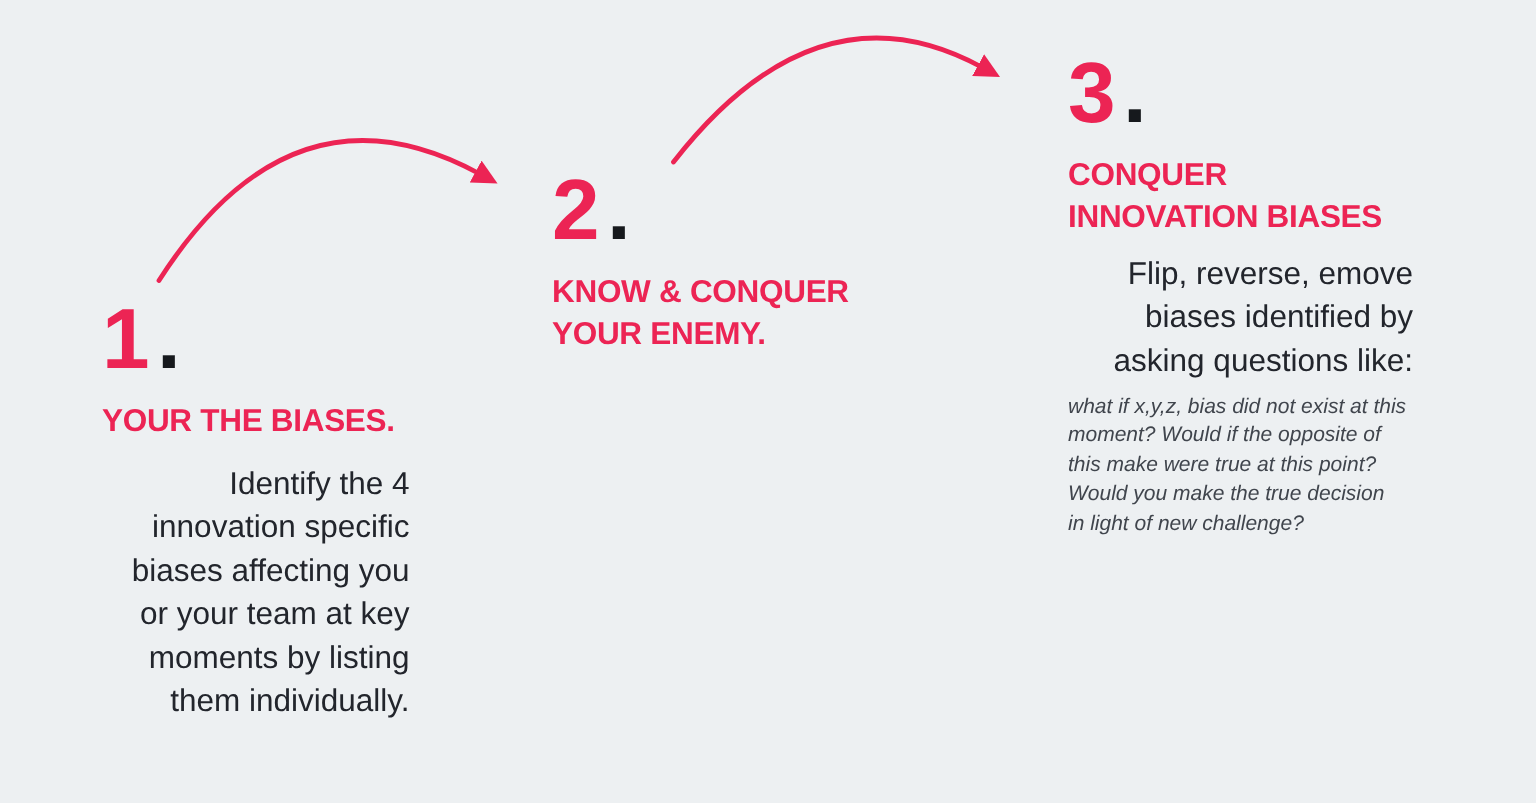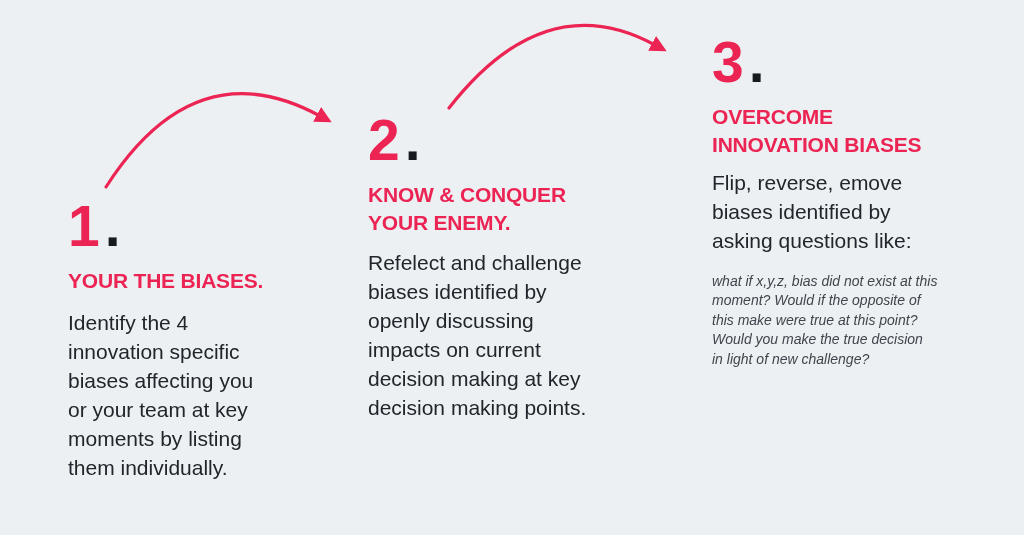--- a/index.html
+++ b/index.html
@@ -37,25 +37,26 @@
     line-height:1.35;
     color:var(--accent);
     letter-spacing:-0.2px;
   }
   .body{
     margin-top:14px;
     font-size:21px;
     font-weight:400;
     line-height:1.38;
     color:var(--body_text);
+    text-align:right;
   }
   .step2 .body{margin-top:11px;}
   .step3 .body{margin-top:9px;}
   .note{
-    margin-top:16px;
+    margin-top:5px;
     font-size:14px;
     font-style:italic;
     line-height:1.4;
     color:var(--note_text);
   }
   .note span{display:block;white-space:nowrap;}
   .arrow{position:absolute;overflow:visible;color:var(--accent);}
   .arrow1{left:88px;top:78px;}
   .arrow2{left:440px;top:0px;}
 </style>
@@ -84,26 +85,25 @@
 
   <section class="step step1">
     <div class="num-row"><span class="num">1</span><span class="period">.</span></div>
     <h2 class="heading">YOUR THE BIASES.</h2>
     <p class="body">Identify the 4 innovation specific biases affecting you or your team at key moments by listing them individually.</p>
   </section>
 
   <section class="step step2">
     <div class="num-row"><span class="num">2</span><span class="period">.</span></div>
     <h2 class="heading">KNOW &amp; CONQUER YOUR ENEMY.</h2>
-    <p class="body">Refelect and challenge biases identified by openly discussing impacts on current decision making at key decision making points.</p>
   </section>
 
   <section class="step step3">
     <div class="num-row"><span class="num">3</span><span class="period">.</span></div>
-    <h2 class="heading">OVERCOME INNOVATION BIASES</h2>
+    <h2 class="heading">CONQUER INNOVATION BIASES</h2>
     <p class="body">Flip, reverse, emove biases identified by asking questions like:</p>
     <p class="note">
       <span>what if x,y,z, bias did not exist at this</span>
       <span>moment? Would if the opposite of</span>
       <span>this make were true at this point?</span>
       <span>Would you make the true decision</span>
       <span>in light of new challenge?</span>
     </p>
   </section>
 

